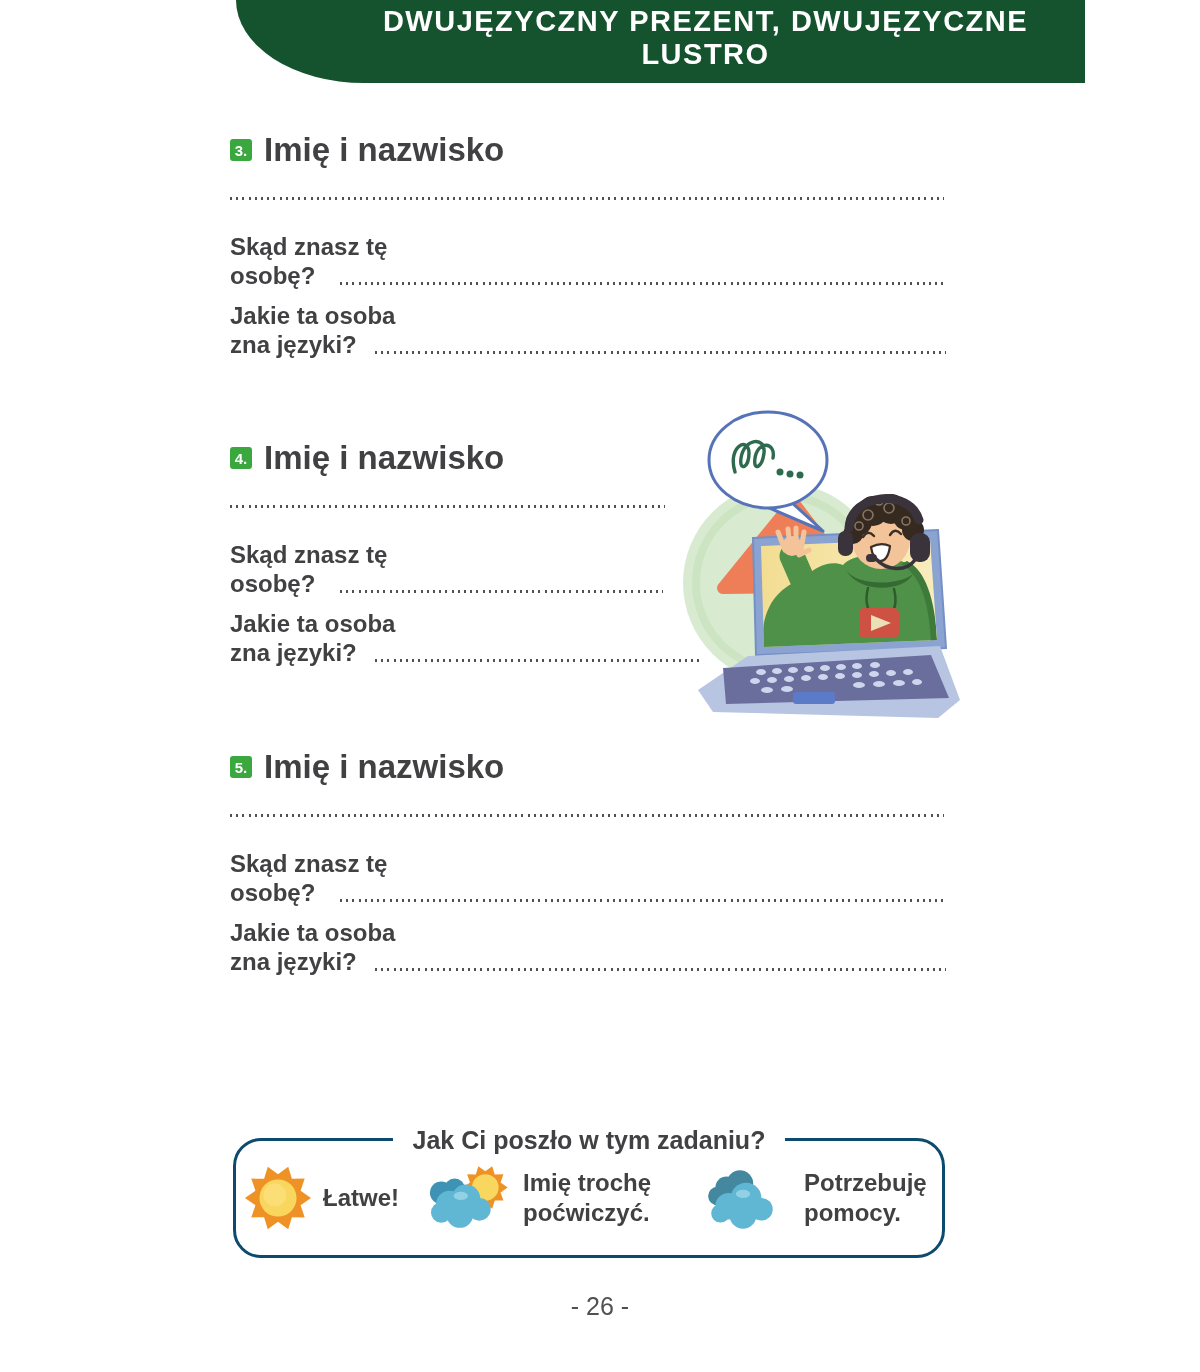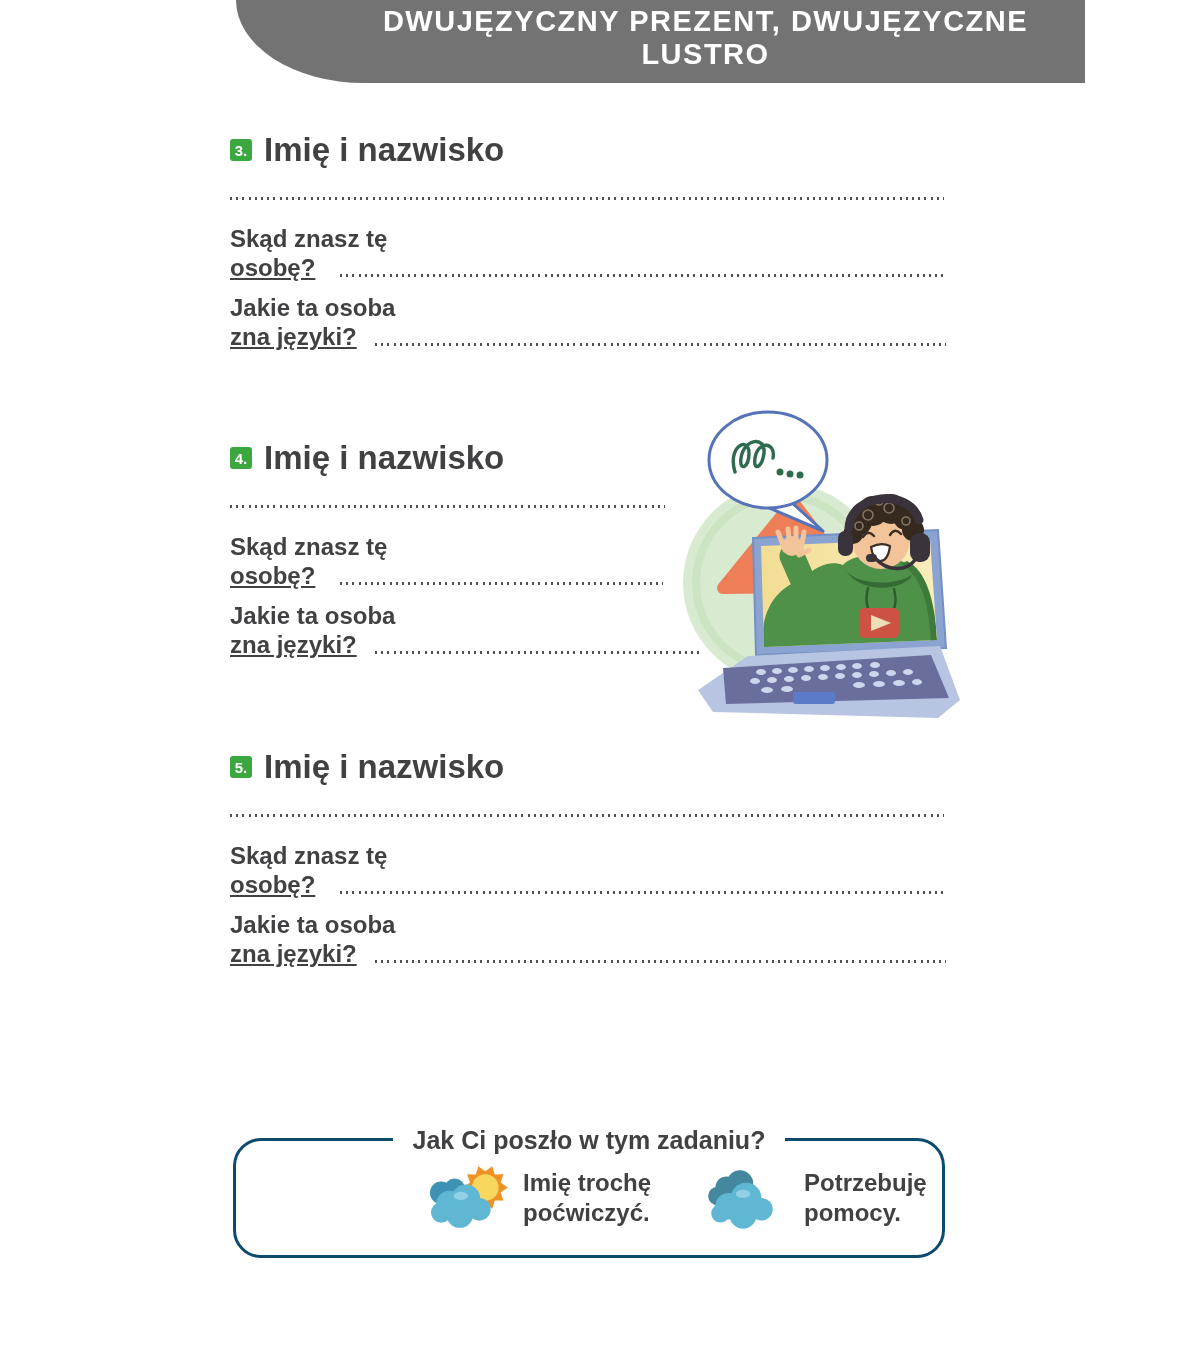--- a/index.html
+++ b/index.html
@@ -5,45 +5,45 @@
   * { margin:0; padding:0; box-sizing:border-box; }
   html,body { background:#ffffff; }
   .page {
     position:relative; width:1200px; height:1372px; background:#ffffff;
     font-family:"Liberation Sans", sans-serif; color:#414042; overflow:hidden;
   }
 
   
   .banner {
     position:absolute; left:236px; top:0; width:849px; height:83px;
-    background:#737373; border-bottom-left-radius:185px 120px;
+    background:#14532d; border-bottom-left-radius:185px 120px;
   }
   .banner-title {
     position:absolute; left:100px; right:10px; bottom:12px; text-align:center;
     color:#ffffff; font-size:29px; font-weight:700; letter-spacing:1.5px;
   }
 
   
   .task { position:absolute; left:230px; width:716px; z-index:1; }
   #task3 { top:135px; }
   #task4 { top:443px; }
   #task5 { top:752px; }
   .task-head { display:flex; align-items:center; height:30px; }
   .badge {
     width:22px; height:22px; border-radius:3px; background:#3aa83f; color:#fff;
     font-size:15px; font-weight:700; display:flex; align-items:center;
     justify-content:center; margin-right:12px;
   }
   .task-label { font-size:33px; font-weight:700; }
   .dots { background-image:repeating-linear-gradient(90deg, #515153 0 2px, transparent 2px 6.2px); }
   .name-line { margin-top:32px; height:3px; width:714px; }
-  .q1 { margin-top:24px; }
+  .q1 { margin-top:32px; }
   .q2 { margin-top:11px; }
   .q-line1 { font-size:24px; font-weight:700; line-height:29px; }
-  .q-row { display:flex; line-height:29px;text-decoration:underline; }
+  .q-row { display:flex; line-height:29px; }
   .q-label { font-size:24px; font-weight:700; flex:none; }
   .q-row .dots { flex:1; height:3px; align-self:flex-end; margin-bottom:5px; }
   .q-row.w1 .q-label { width:110px; }
   .q-row.w2 .q-label { width:145px; }
   #task4 .name-line { width:435px; }
   #task4 .q1 .dots { flex:none; width:323px; }
   #task4 .q2 .dots { flex:none; width:328px; }
 
   
   .illu { position:absolute; left:663px; top:398px; width:300px; height:330px; z-index:2; }
@@ -247,20 +247,30 @@
         <ellipse cx="236" cy="285" rx="6" ry="3"></ellipse>
           <ellipse cx="254" cy="284" rx="5" ry="3"></ellipse>
       </g>
       <rect x="130" y="294" width="42" height="12" rx="3" fill="#5b7bc8"></rect>
     </g>
   </svg>
 
   <div class="fb">
     <div class="fb-title">Jak Ci poszło w tym zadaniu?</div>
 
+    <div class="fb-opt fb-opt1">
+      <svg width="66" height="66" viewBox="0 0 64 64">
+        <polygon fill="#ef9226" points="64,32 53.9,39.1 57.9,50.8 45.5,50.6 41.9,62.4 32,55 22.1,62.4 18.5,50.6 6.1,50.8 10.1,39.1 0,32 10.1,24.9 6.1,13.2 18.5,13.4 22.1,1.6 32,9 41.9,1.6 45.5,13.4 57.9,13.2 53.9,24.9"></polygon>
+        <circle cx="32" cy="32" r="18" fill="#f9d75f"></circle>
+        <circle cx="29" cy="29" r="11" fill="#fbe07a" opacity="0.8"></circle>
+      </svg>
+      <div class="fb-label">
+        <div>Łatwe!</div>
+      </div>
+    </div>
 
     <div class="fb-opt fb-opt2">
       <svg width="88" height="70" viewBox="0 0 84 68">
         <g transform="translate(38,2) scale(0.68)">
           <polygon fill="#ef9226" points="64,32 53.9,39.1 57.9,50.8 45.5,50.6 41.9,62.4 32,55 22.1,62.4 18.5,50.6 6.1,50.8 10.1,39.1 0,32 10.1,24.9 6.1,13.2 18.5,13.4 22.1,1.6 32,9 41.9,1.6 45.5,13.4 57.9,13.2 53.9,24.9"></polygon>
           <circle cx="32" cy="32" r="19" fill="#f9d75f"></circle>
         </g>
         <circle cx="17" cy="29" r="11" fill="#3e93b4"></circle>
         <circle cx="30" cy="25" r="10" fill="#3e93b4"></circle>
         <g fill="#5fb7d4">
@@ -294,14 +304,15 @@
         </g>
         <ellipse cx="40" cy="28" rx="7" ry="4" fill="#9ed6e8" opacity="0.8"></ellipse>
       </svg>
       <div class="fb-label">
         <div>Potrzebuję</div>
         <div>pomocy.</div>
       </div>
     </div>
   </div>
 
+  <div class="page-num">- 26 -</div>
 
 </div>
 
 </body></html>

